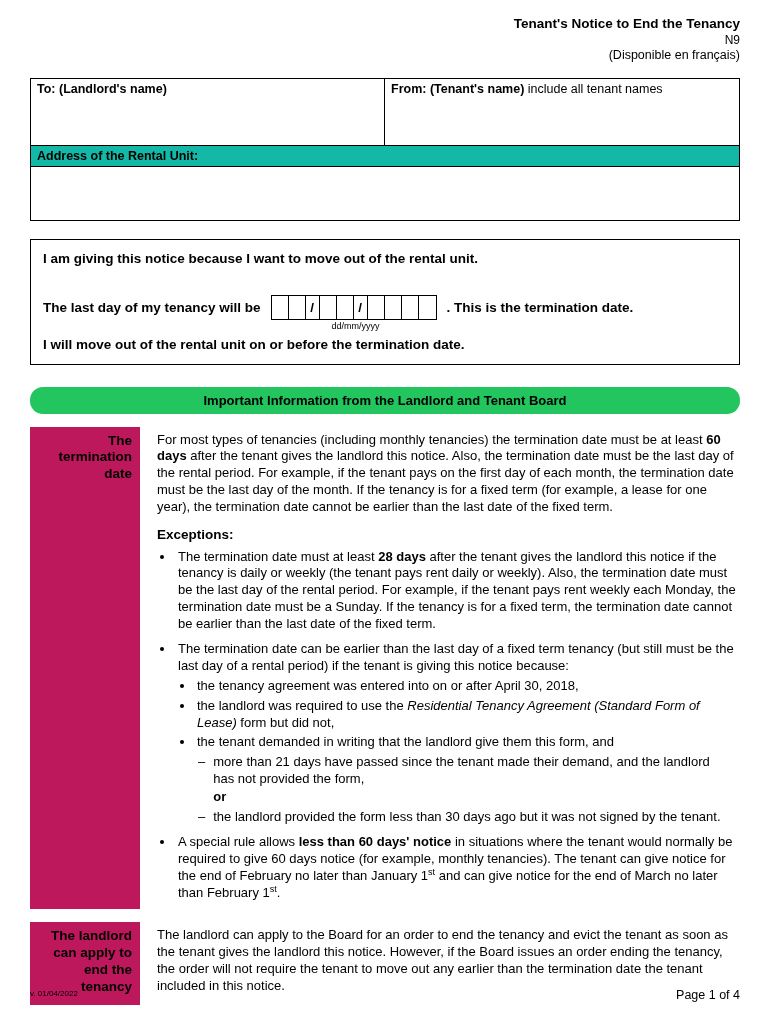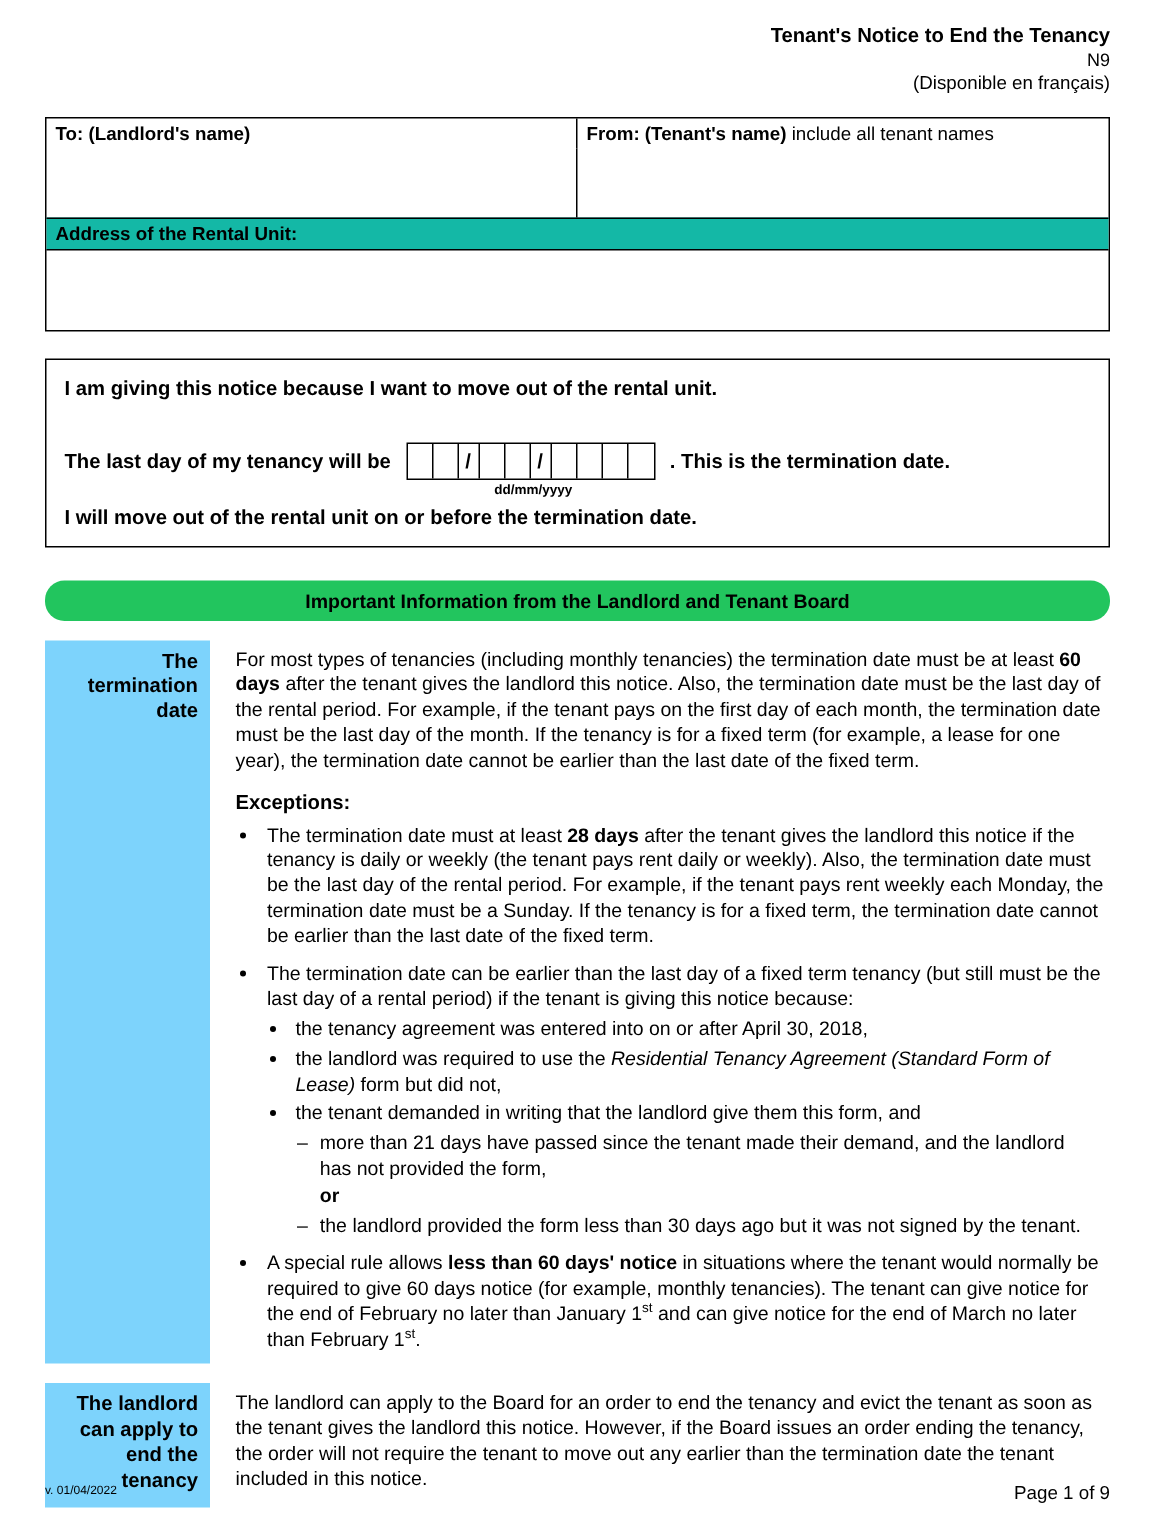--- a/index.html
+++ b/index.html
@@ -31,29 +31,29 @@
 
   
   .notice-box { border: 1.5px solid #000; margin-top: 18px; padding: 11px 12px 12px 12px; font-weight: bold; font-size: 13.5px; }
   .nb-line1 { margin-bottom: 29px; }
   .nb-line2 { display: flex; align-items: center; margin-bottom: 17px; }
   .date-wrap { display: inline-flex; position: relative; margin: 0 10px; }
   .date-cells { display: flex; border: 1.5px solid #000; }
   .dc { width: 17px; height: 23px; border-right: 1px solid #000; display: flex; align-items: center; justify-content: center; }
   .dc:last-child { border-right: none; }
   .dc.slash { width: 14px; font-weight: bold; }
-  .date-caption { position: absolute; top: 100%; left: 4px; right: 0; text-align: center; font-size: 9px; font-weight: bold; margin-top: 1px; }
+  .date-caption { position: absolute; top: 100%; left: 4px; right: 0; text-align: center; font-size: 9px; font-weight: normal; margin-top: 1px; }
   .nb-line3 { margin-top: 2px; }
 
   
   .info-bar { background: #22c55e; text-align: center; font-weight: bold; font-size: 13px; padding: 6px 3px; margin-top: 22px; border-radius: 13px; }
 
   
   .info-section { display: grid; grid-template-columns: 110px 1fr; column-gap: 17px; margin-top: 13px; }
-  .sidebar-box { background: #7dd3fc; padding: 6px 8px; font-weight: bold; font-size: 13.5px; text-align: right; line-height: 1.25; }
+  .sidebar-box { background: #be185d; padding: 6px 8px; font-weight: bold; font-size: 13.5px; text-align: right; line-height: 1.25; }
   .section-content { line-height: 1.3; padding-top: 5px; }
   .para { margin: 0 0 10px 0; }
   .exceptions { margin: 0 0 5px 0; font-size: 13.5px; }
 
   ul.bullets { list-style: disc; margin: 2px 0 0 0; padding-left: 18px; }
   ul.bullets > li { margin-bottom: 8px; padding-left: 3px; }
   ul.sub-bullets { list-style: disc; margin: 3px 0 0 0; padding-left: 17px; }
   ul.sub-bullets > li { margin-bottom: 3px; padding-left: 2px; }
   .dash-item { display: flex; margin: 3px 12px 0 1px; }
   .dash-item::before { content: "–"; margin-right: 8px; flex: 0 0 auto; }
@@ -143,15 +143,15 @@
   </div>
 
   <div class="info-section">
     <div class="sidebar-box">The landlord can apply to end the tenancy</div>
     <div class="section-content">
       <p class="para">The landlord can apply to the Board for an order to end the tenancy and evict the tenant as soon as the tenant gives the landlord this notice. However, if the Board issues an order ending the tenancy, the order will not require the tenant to move out any earlier than the termination date the tenant included in this notice.</p>
     </div>
   </div>
 
   <div class="footer-version">v. 01/04/2022</div>
-  <div class="footer-page">Page 1 of 9</div>
+  <div class="footer-page">Page 1 of 4</div>
 
 </div>
 
 </body></html>

